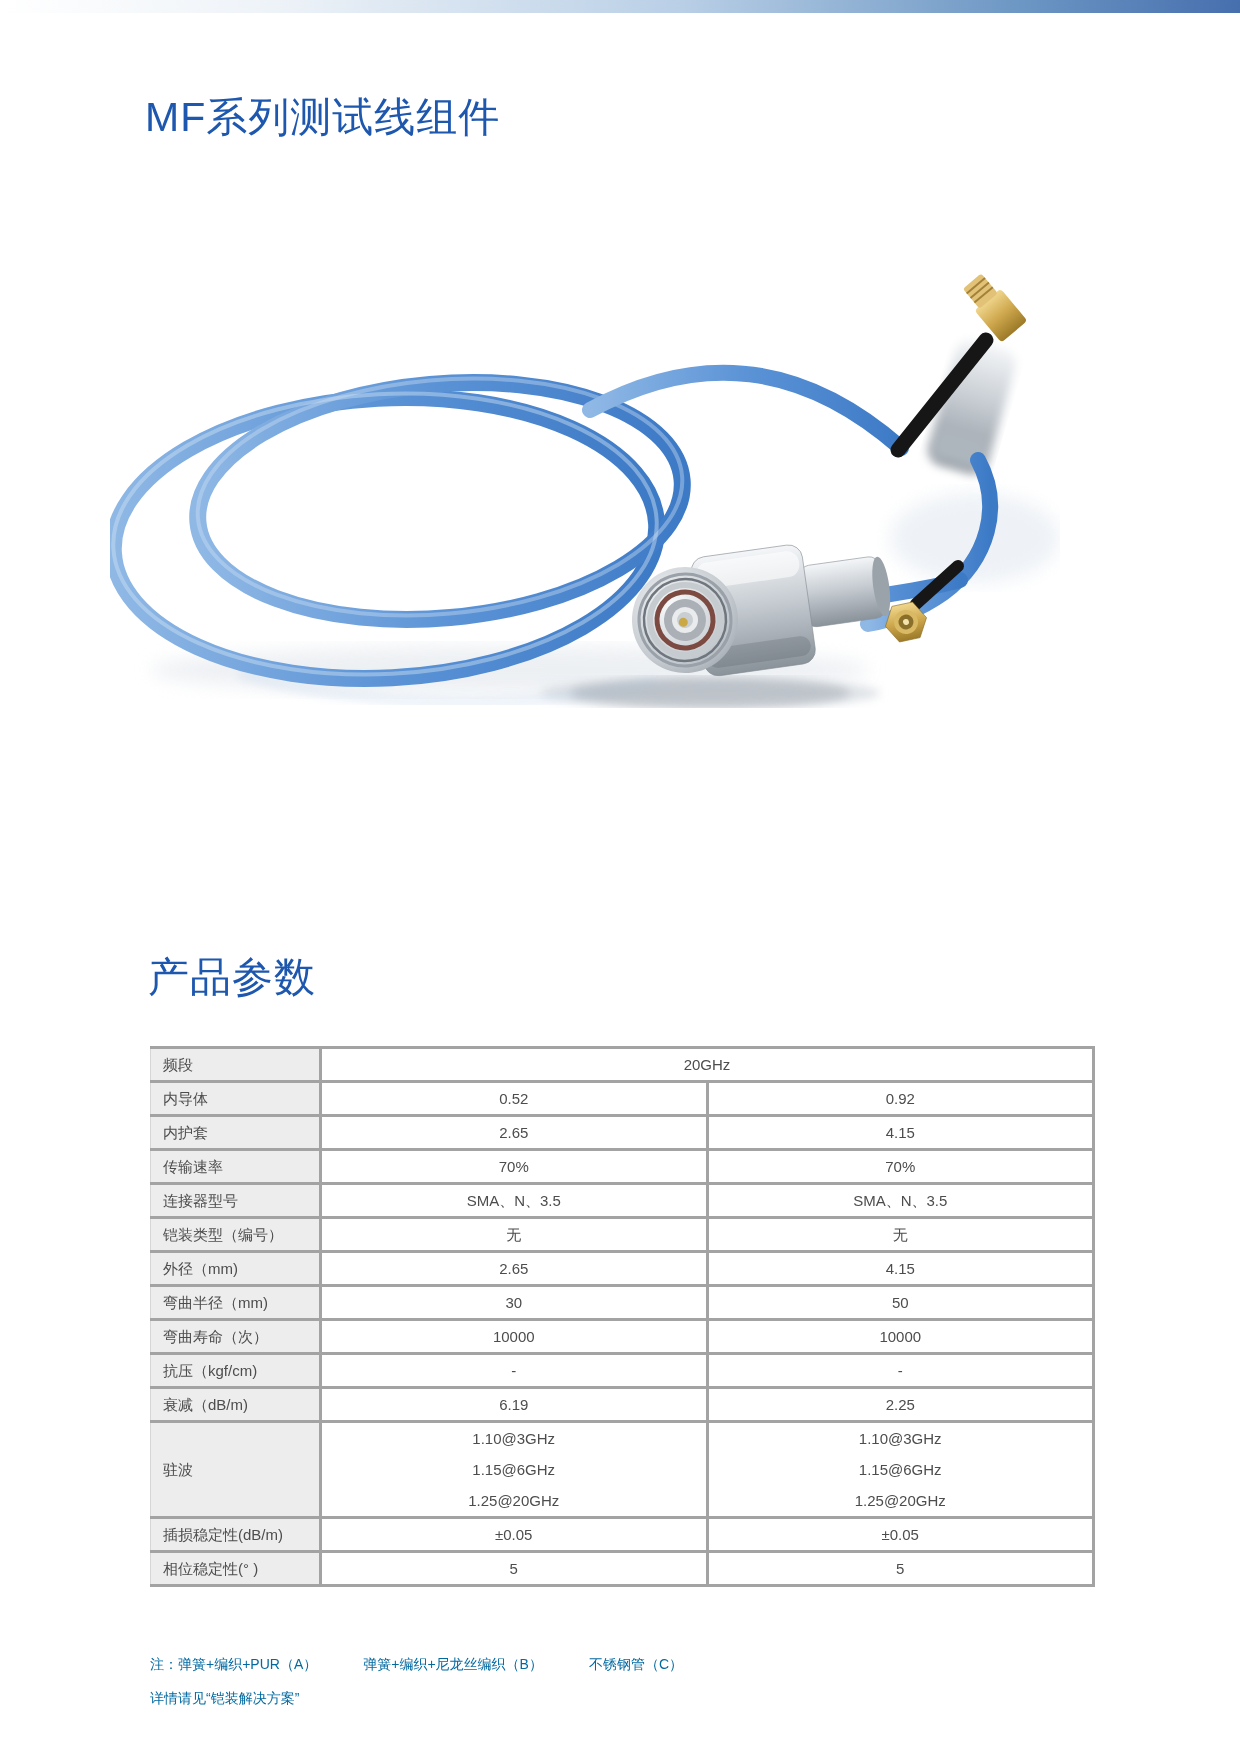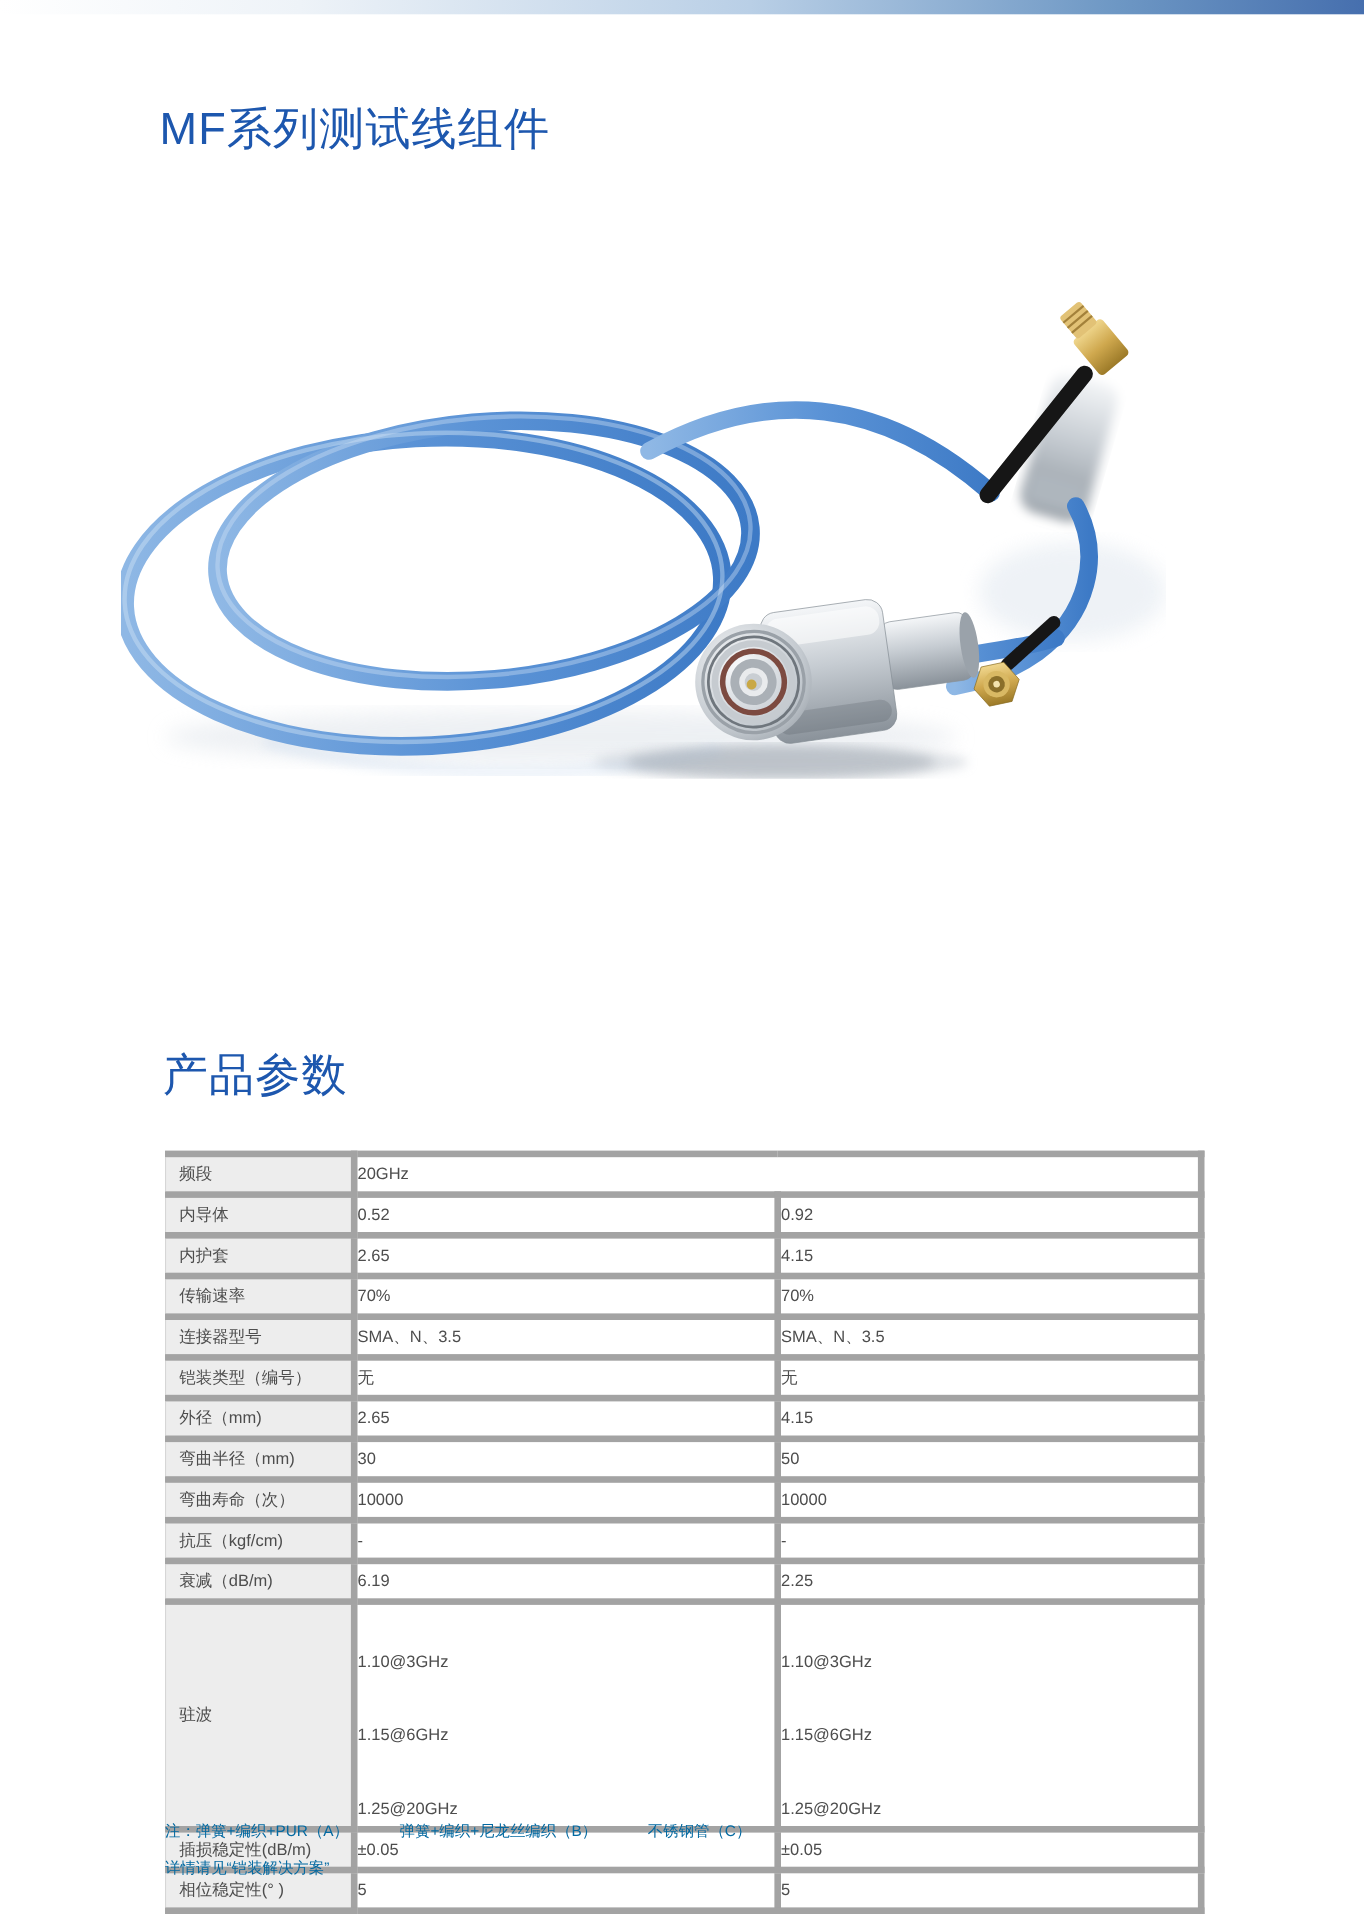--- a/index.html
+++ b/index.html
@@ -10,25 +10,25 @@
           background:linear-gradient(90deg,#ffffff 0%,#eef3f8 22%,#b9cfe6 55%,#6d97c4 82%,#466fae 100%);}
   
   .h-blue{position:absolute;color:#1d57ae;font-weight:400;letter-spacing:1px;white-space:nowrap;}
   #doc-title{left:145px;top:90px;font-size:41px;}
   #section-title{left:148px;top:950px;font-size:41px;}
   
   #photo{position:absolute;left:110px;top:238px;width:950px;height:470px;}
   
   #ptable{position:absolute;left:150px;top:1046px;width:945px;border-collapse:collapse;
           font-size:15px;color:#4d4d4d;table-layout:fixed;}
-  #ptable td{border:6px solid #a3a3a3;height:31px;padding:0;line-height:1.2;}
+  #ptable td{border:3px solid #a3a3a3;height:31px;padding:0;line-height:1.2;}
   #ptable td.lbl{background:#ededed;text-align:left;padding-left:12px;width:156px;
                  border-left:1px solid #d6d6d6;}
-  #ptable td.val{}
-  #ptable .vline{line-height:31px;height:31px;margin-top:36px;}
+  #ptable td.val{text-align:center;}
+  #ptable .vline{line-height:31px;height:31px;}
   
   .foot{position:absolute;color:#0369a1;font-size:14px;white-space:nowrap;}
   #foot1{left:150px;top:1656px;}
   #foot1 span{margin-right:46px;}
   #foot2{left:150px;top:1690px;}
 </style>
 </head>
 <body>
 
 <div id="page">

